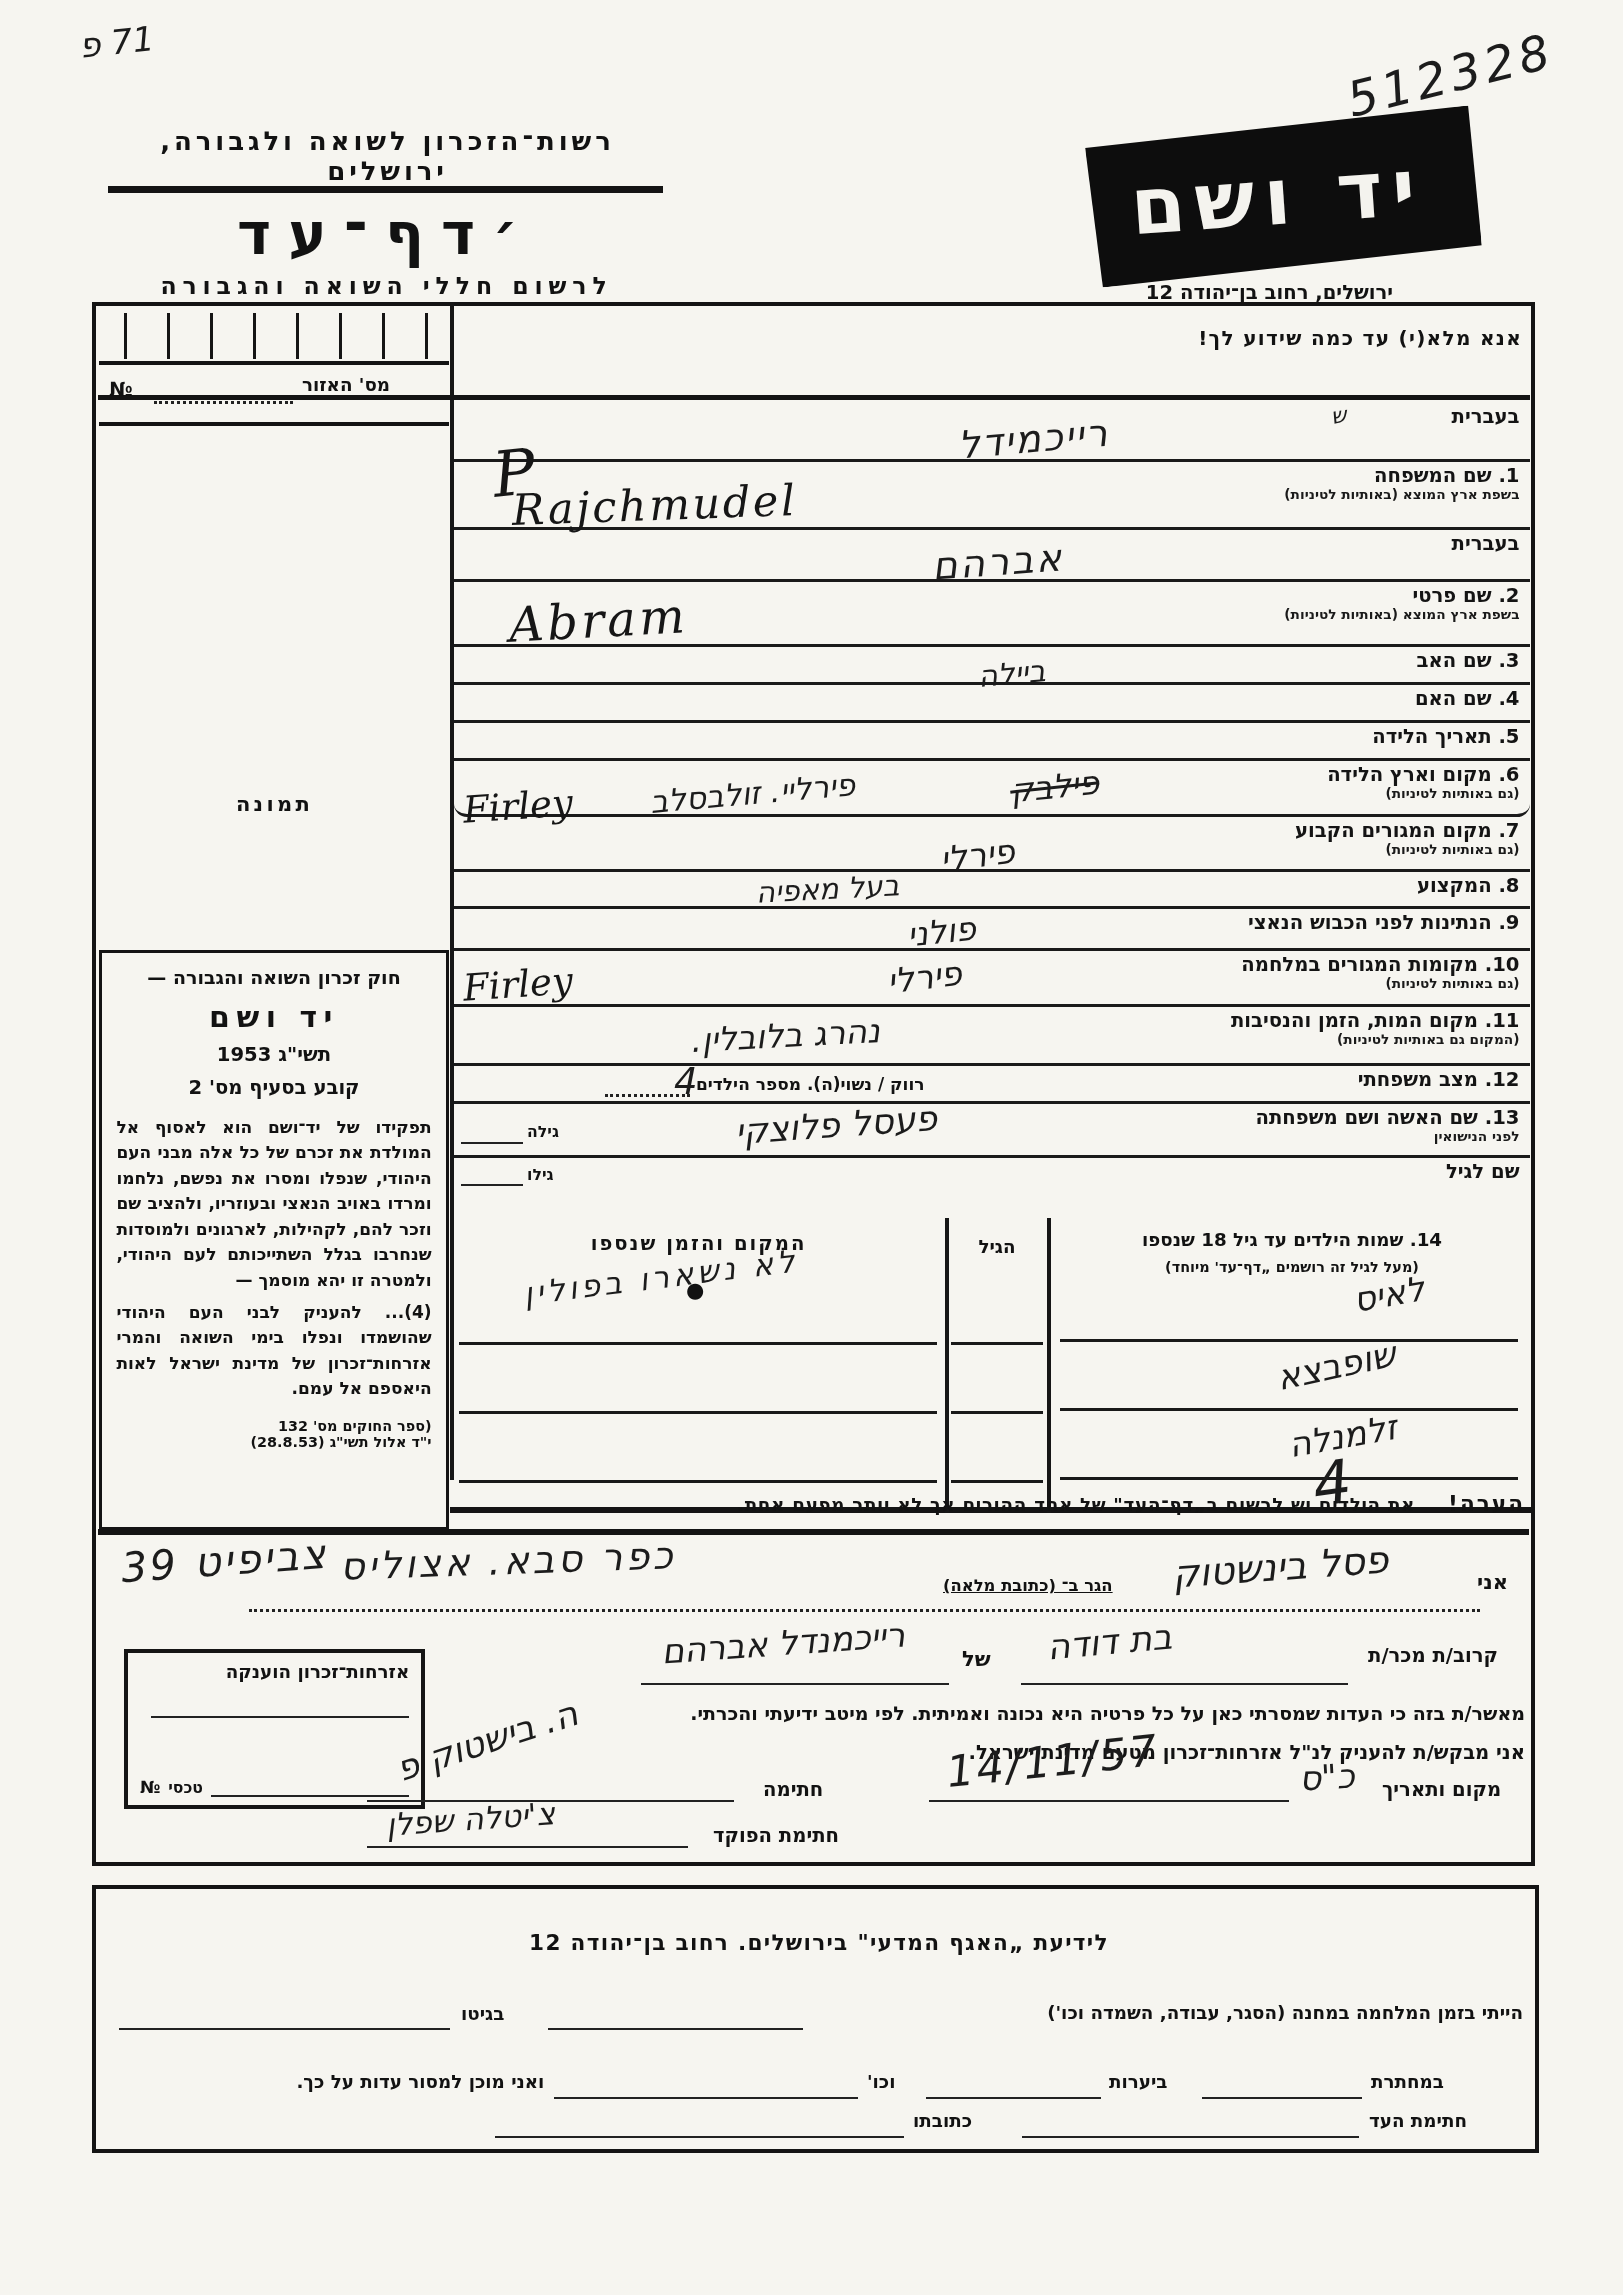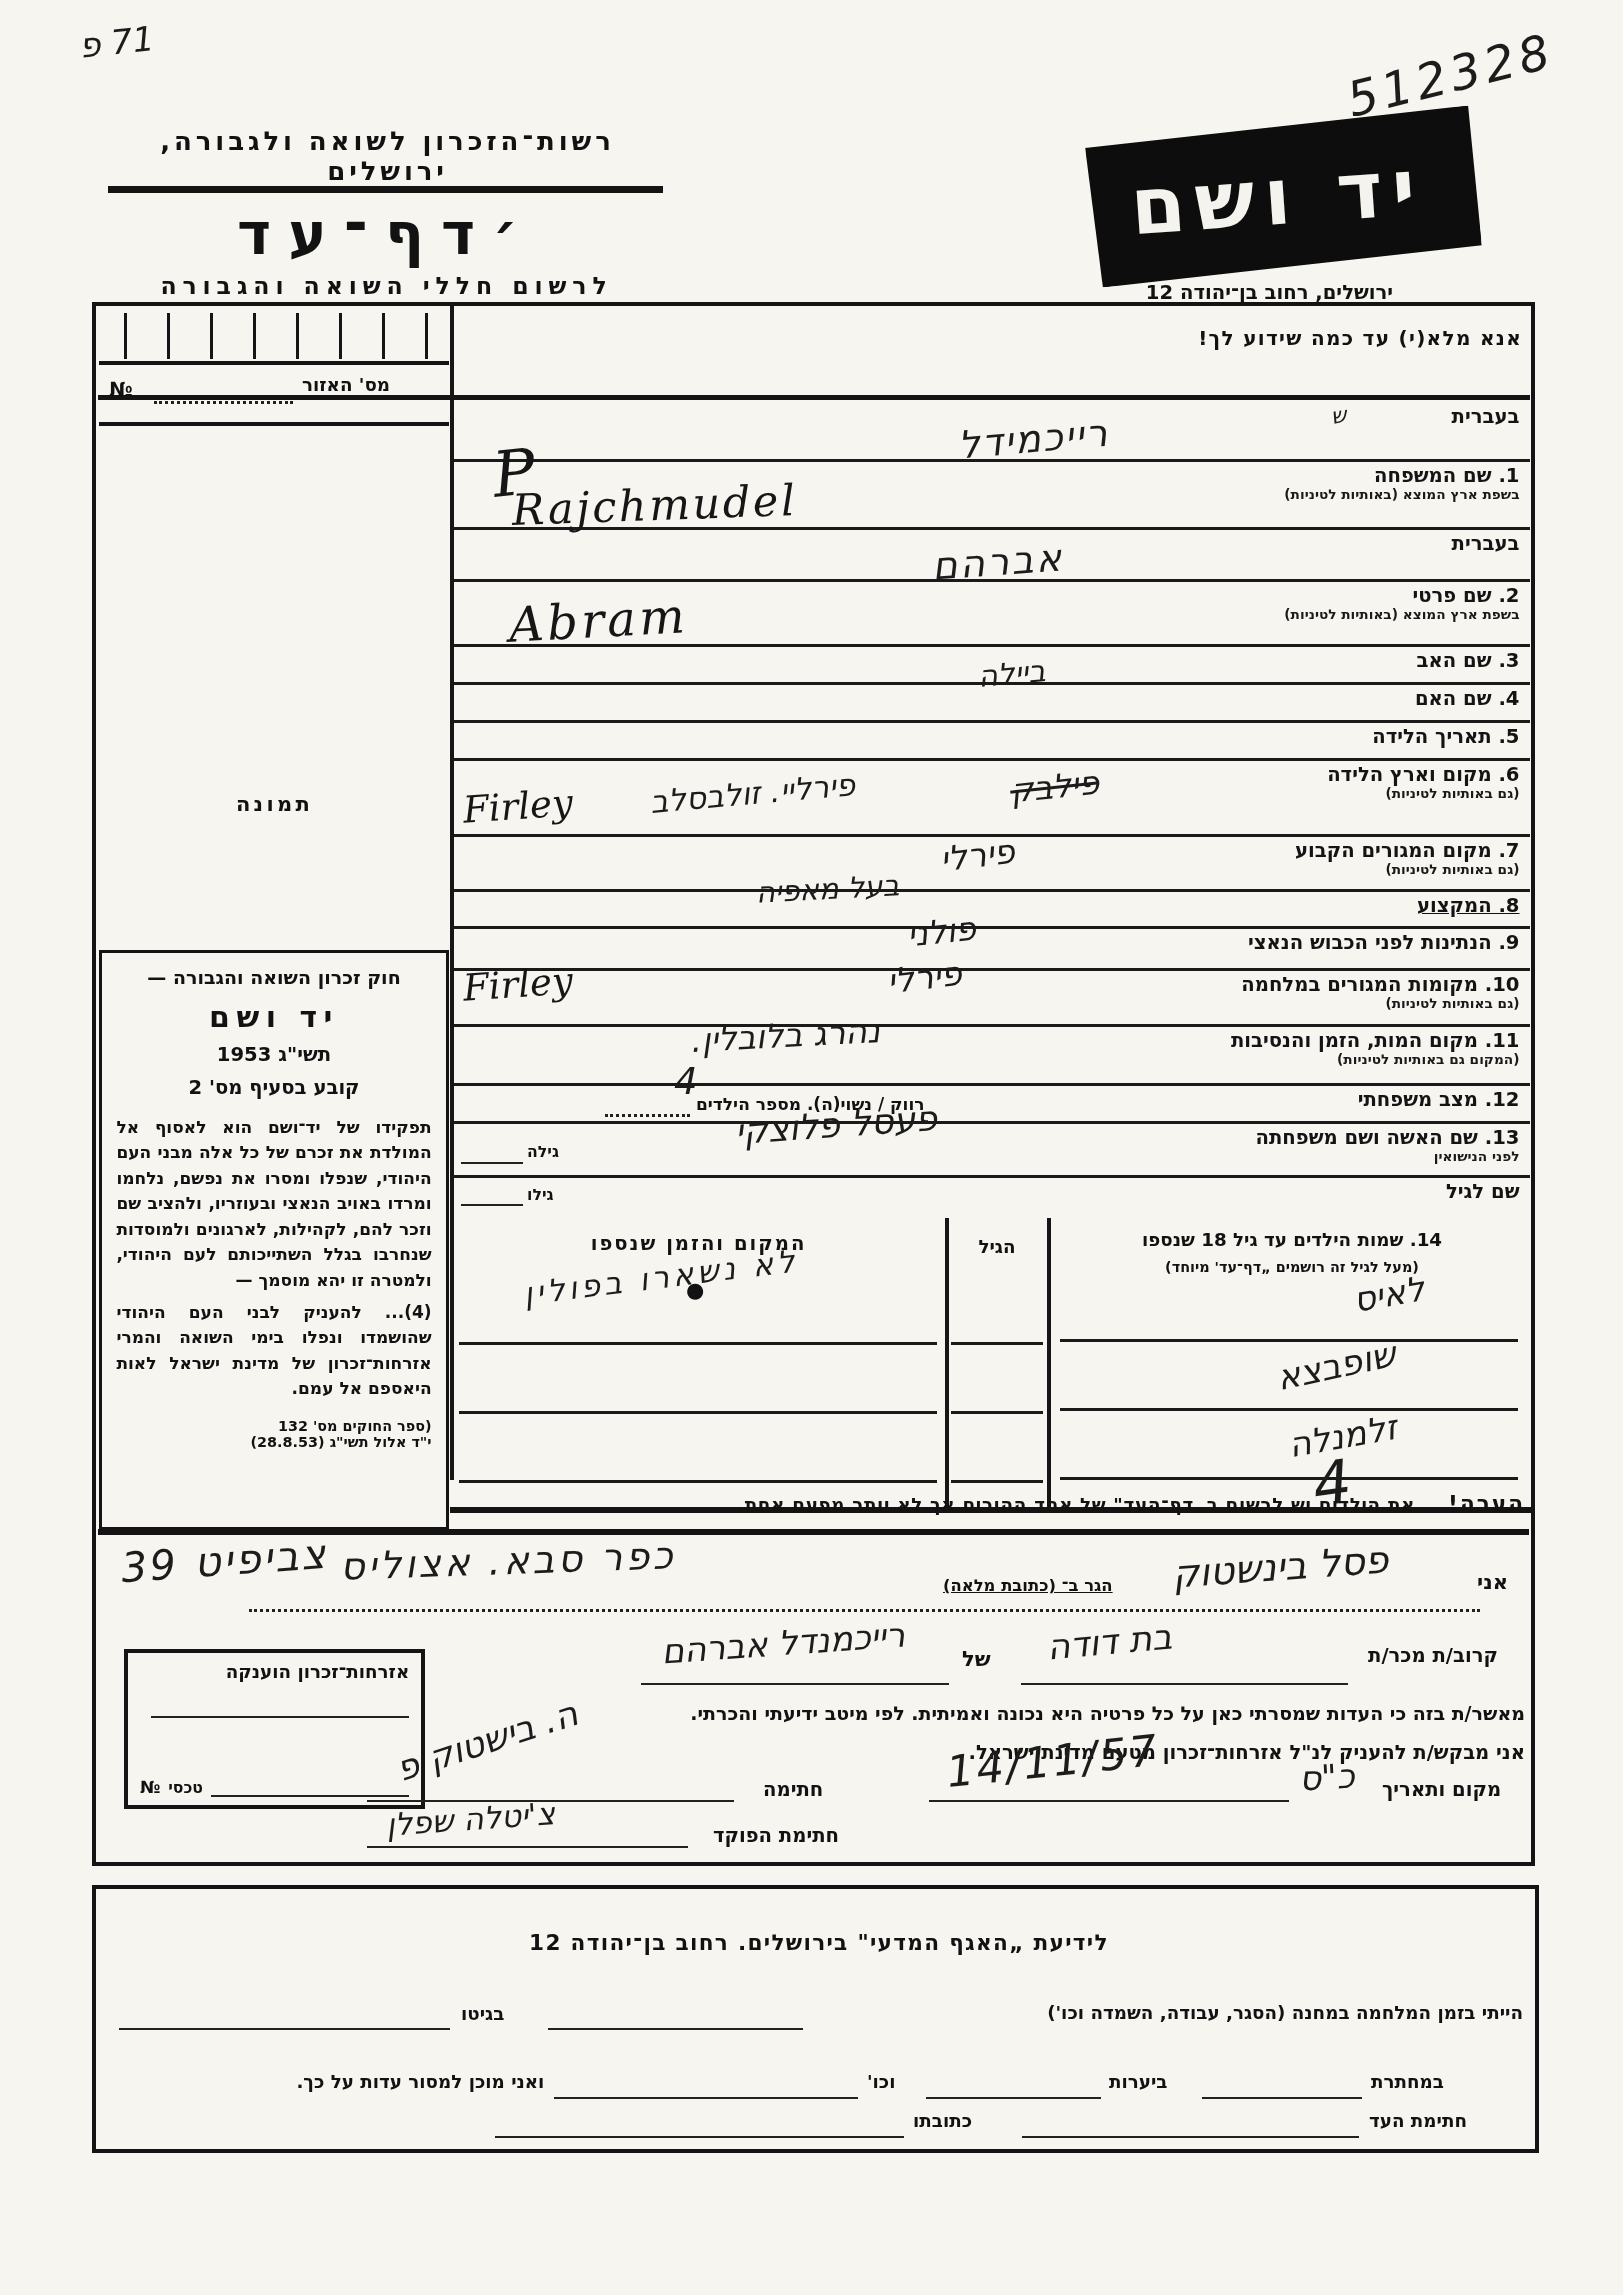--- a/index.html
+++ b/index.html
@@ -107,29 +107,29 @@
   </div>
   <div class="row" style="height:38px;">
       <div class="rowlbl lbl">3. שם האב</div>
     </div>
   <div class="row" style="height:38px;">
       <div class="rowlbl lbl">4. שם האם</div>
     </div>
   <div class="row" style="height:38px;">
       <div class="rowlbl lbl">5. תאריך הלידה</div>
     </div>
-  <div class="row" style="height:76px;">
+  <div class="row" style="height:56px;border-radius:13px;">
     <div class="rowlbl lbl">6. מקום וארץ הלידה</div>
     <div class="rowlbl sub">(גם באותיות לטיניות)</div>
   </div>
   <div class="row" style="height:55px;">
     <div class="rowlbl lbl">7. מקום המגורים הקבוע</div>
     <div class="rowlbl sub">(גם באותיות לטיניות)</div>
   </div>
-  <div class="row" style="height:37px;text-decoration:underline;">
+  <div class="row" style="height:37px;">
       <div class="rowlbl lbl">8. המקצוע</div>
     </div>
   <div class="row" style="height:42px;">
       <div class="rowlbl lbl">9. הנתינות לפני הכבוש הנאצי</div>
     </div>
   <div class="row" style="height:56px;">
     <div class="rowlbl lbl">10. מקומות המגורים במלחמה</div>
     <div class="rowlbl sub">(גם באותיות לטיניות)</div>
   </div>
   <div class="row" style="height:59px;">

